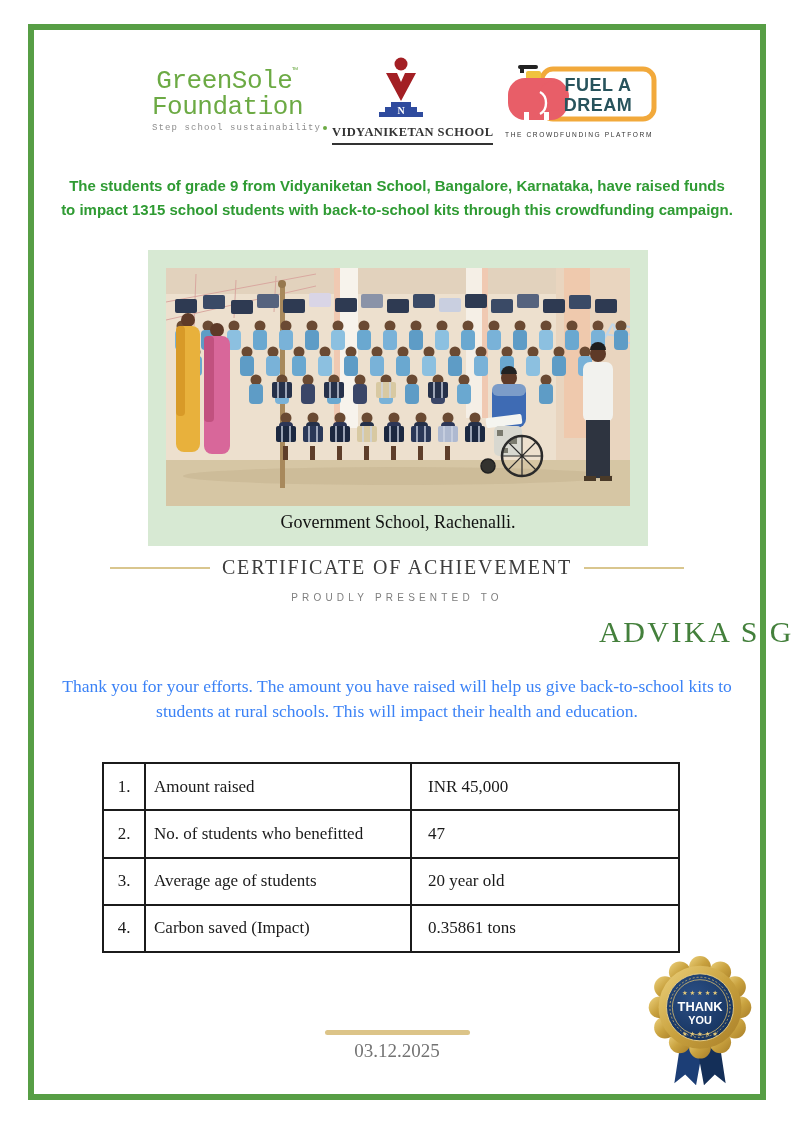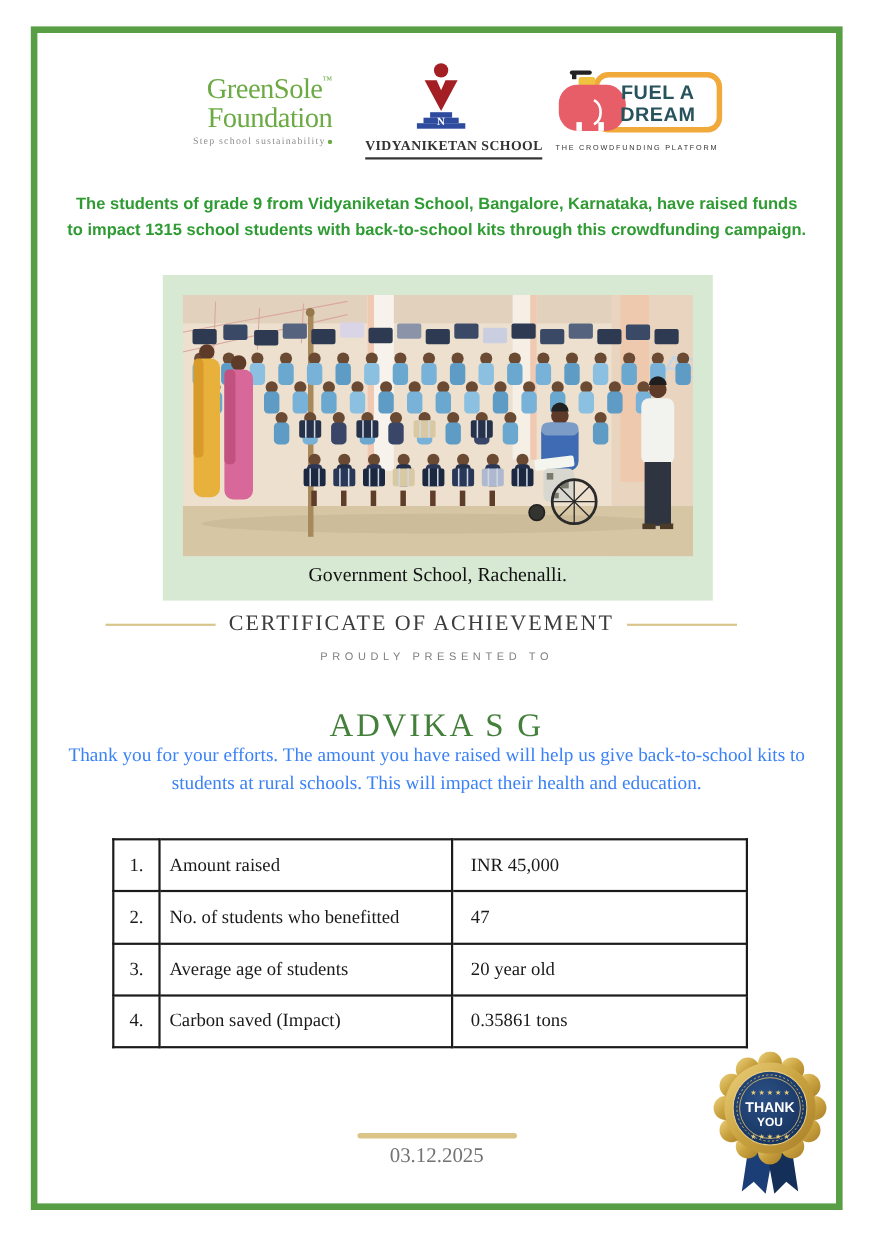--- a/index.html
+++ b/index.html
@@ -4,49 +4,49 @@
 <style>
   html,body{margin:0;padding:0;background:#fff;}
   #page{position:relative;width:794px;height:1123px;background:#ffffff;overflow:hidden;
         font-family:"Liberation Serif",serif;color:#1a1a1a;}
   
   .frame{position:absolute;left:28px;top:24px;width:738px;height:1076px;
          border:6px solid #579E45;box-sizing:border-box;}
   
   .logos{position:absolute;top:56px;left:0;width:794px;display:flex;
          justify-content:center;align-items:center;gap:30px;}
-  .gs-logo{width:150px;text-align:right;font-family:Liberation Serif, serif;line-height:1;margin-left:16px;}
+  .gs-logo{width:150px;text-align:center;font-family:Liberation Mono, monospace;line-height:1;margin-left:16px;}
   .gs-w1,.gs-w2{font-size:26px;color:#6CAA44;letter-spacing:-0.5px;}
   .gs-w1 sup{font-size:9px;vertical-align:14px;letter-spacing:0;}
   .gs-tag{margin-top:4px;font-size:9px;color:#8E8E8E;letter-spacing:1.1px;white-space:nowrap;}
   .gs-dot{display:inline-block;width:4px;height:4px;border-radius:50%;background:#6CAA44;margin-left:2px;}
   .vn-logo{width:138px;text-align:center;}
   .vn-text{display:inline-block;font-family:"Liberation Serif",serif;font-weight:bold;font-size:12.5px;
            letter-spacing:0.4px;color:#333;border-bottom:2px solid #333;padding-bottom:3px;white-space:nowrap;}
   .fad-logo{width:158px;text-align:center;}
   .fad-tag{font-family:"Liberation Sans",sans-serif;font-size:6.6px;letter-spacing:1.6px;
            color:#333;margin-top:3px;white-space:nowrap;}
   
   .note{position:absolute;top:174px;left:61px;width:672px;text-align:center;
         font-family:"Liberation Sans",sans-serif;font-weight:bold;font-size:15px;
         line-height:1.6;color:#2F9B33;}
   
   .photo-card{position:absolute;left:148px;top:250px;width:500px;height:296px;background:#D7E9D3;}
   .photo{position:absolute;left:18px;top:18px;width:464px;height:238px;overflow:hidden;}
   .caption{position:absolute;left:0;top:262px;width:100%;text-align:center;
            font-size:18px;color:#111;}
   
-  .cert-head{position:absolute;top:556px;left:96px;width:574px;display:flex;
+  .cert-head{position:absolute;top:556px;left:110px;width:574px;display:flex;
              align-items:center;gap:12px;}
   .gold-rule{flex:1;height:2px;background:#D9C68E;}
   .cert-title{font-size:20px;letter-spacing:1.8px;color:#3D3D3D;white-space:nowrap;}
   .presented{position:absolute;top:592px;left:0;width:794px;text-align:center;
              font-family:"Liberation Sans",sans-serif;font-size:10px;letter-spacing:4.2px;color:#7E7E7E;}
-  .recipient{position:absolute;top:615px;left:0;width:794px;text-align:center;
-             font-size:30px;letter-spacing:2.5px;color:#44803C;margin-top:28px;}
+  .recipient{position:absolute;top:615px;left:0;width:794px;text-align:right;
+             font-size:30px;letter-spacing:2.5px;color:#44803C;}
   .message{position:absolute;top:674px;left:37px;width:720px;text-align:center;
            font-size:17.5px;line-height:1.45;color:#3b82f6;}
   
   table.stats{position:absolute;left:102px;top:762px;width:578px;height:191px;
               border-collapse:collapse;table-layout:fixed;}
   table.stats td{border:2px solid #1b1b1b;font-size:17px;vertical-align:middle;}
   td.c-no{width:38px;text-align:center;font-size:16px;}
   td.c-label{width:255px;padding-left:8px;}
   td.c-value{padding-left:16px;}
   

